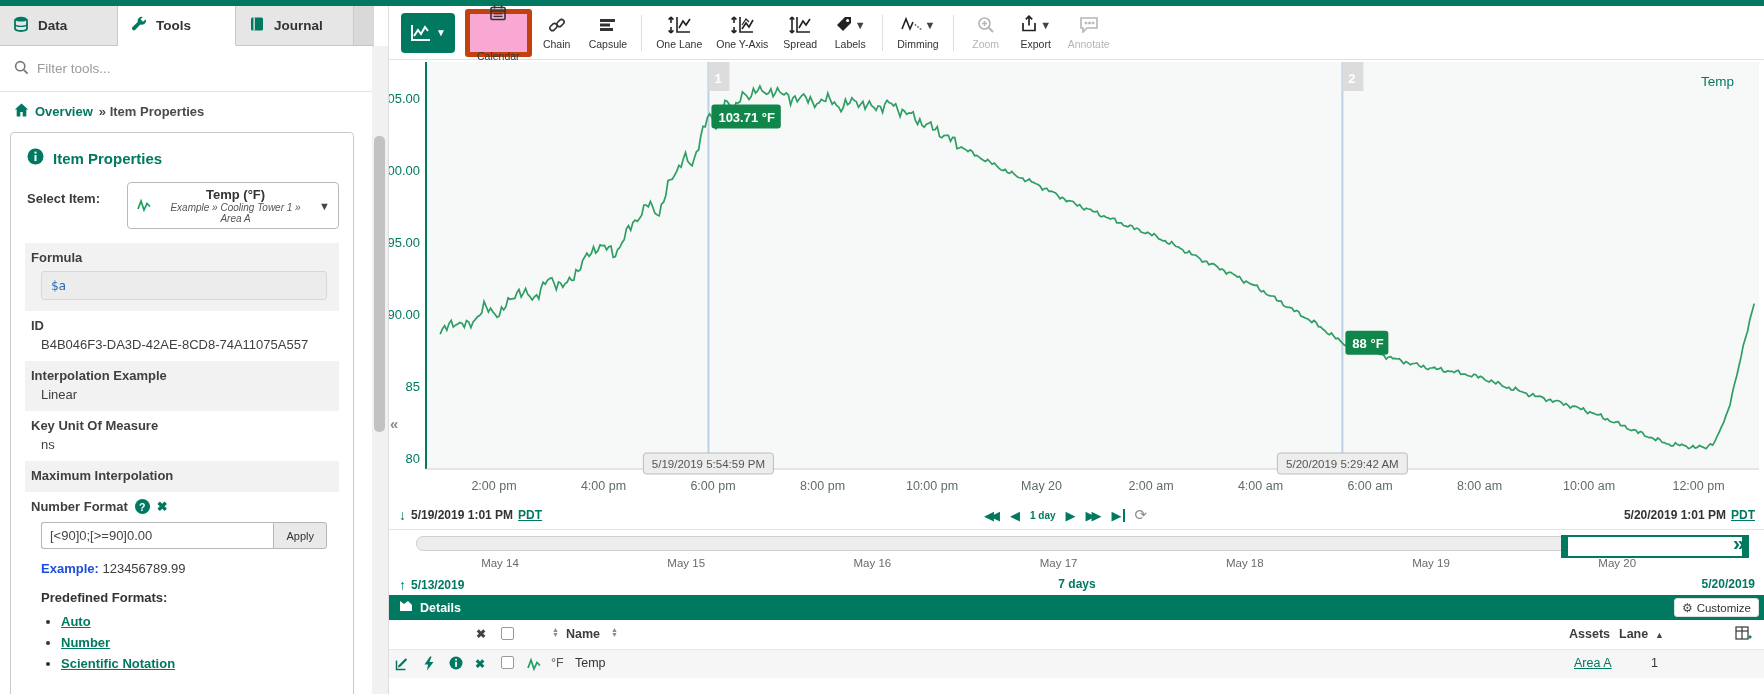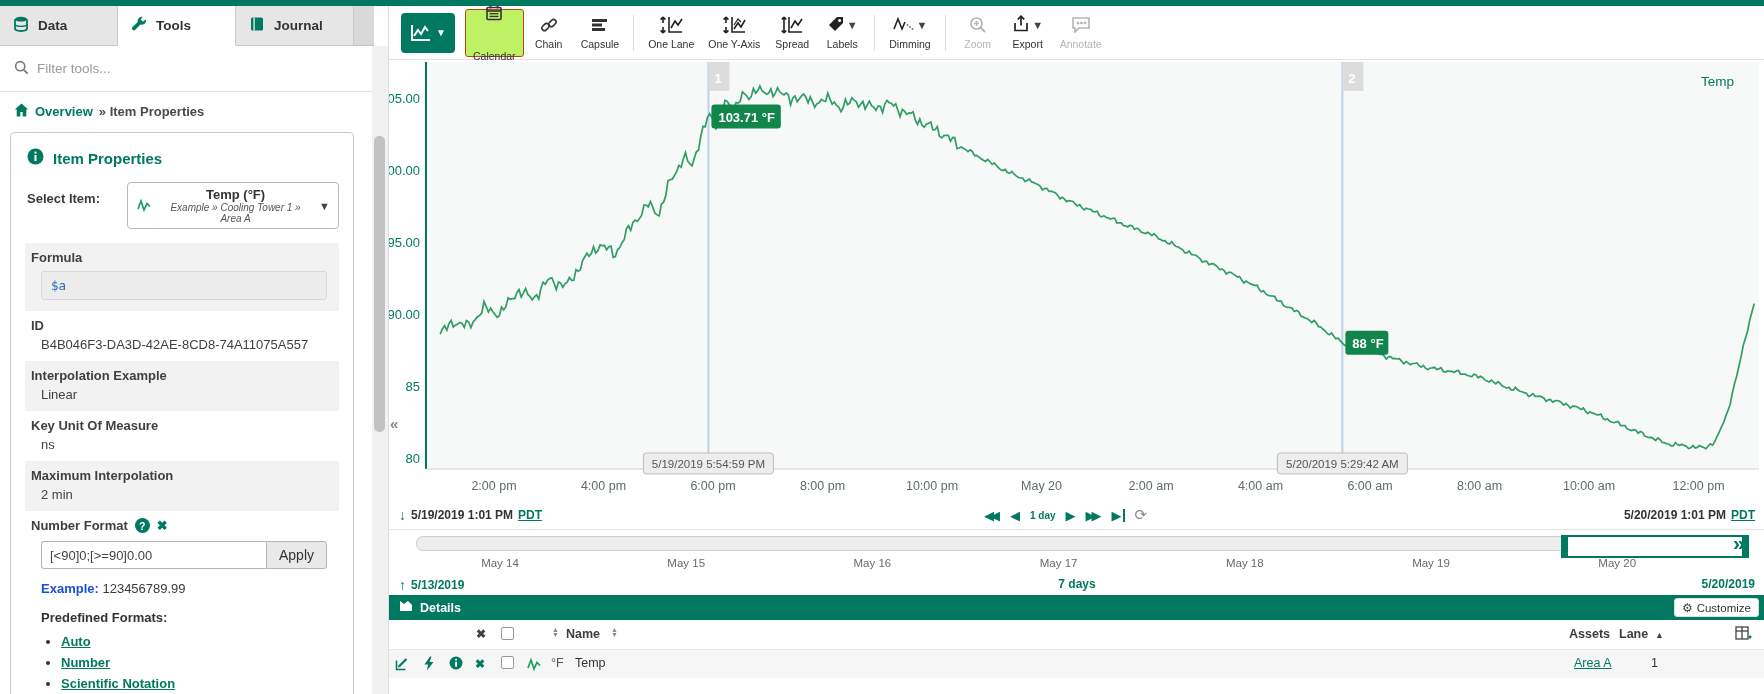--- a/index.html
+++ b/index.html
@@ -28,21 +28,21 @@
   .item-select .pth { font-style:italic; font-size:10px; color:#555; }
   .caret { color:#444; font-size:11px; }
   .prop { padding:7px 8px 9px 6px; }
   .prop.striped { background:#f2f2f2; }
   .prop .plabel { font-weight:bold; font-size:13px; color:#3f3f3f; display:flex; align-items:center; gap:7px;text-align:right; }
   .prop .pvalue { padding:4px 0 0 10px; font-size:13px; color:#3f3f3f; }
   .formula-box { margin:6px 4px 2px 10px; background:#ececec; border:1px solid #d8d8d8; border-radius:3px; padding:6px 9px; }
   .formula-box span { font-family:"DejaVu Sans Mono","Liberation Mono",monospace; font-size:12.5px; color:#2b6cb8; }
   .nf-row { display:flex; margin:8px 4px 0 10px; }
   .nf-row input { flex:1; border:1px solid #b5b5b5; border-right:none; border-radius:3px 0 0 3px; padding:5px 8px; font-size:13px; color:#444; font-family:inherit; outline:none; }
-  .nf-row button { border:1px solid #b5b5b5; background:#e9e9e9; border-radius:0 3px 3px 0; padding:5px 12px; font-size:14px; color:#333; cursor:pointer; font-family:inherit; }
+  .nf-row button { border:1px solid #b5b5b5; background:#e9e9e9; border-radius:0 3px 3px 0; padding:5px 12px; font-size:11px; color:#333; cursor:pointer; font-family:inherit; }
   .example-line { padding:12px 0 0 10px; font-size:13px; }
   .example-line b { color:#1d4ed8; }
   .pre-label { padding:14px 0 4px 10px; font-weight:bold; color:#333; }
   .pre-list { margin:2px 0 0 30px; }
   .pre-list li { padding:3px 0; color:#333; }
   .pre-list a { color:#007960; font-weight:bold; text-decoration:underline; cursor:pointer; }
   .icon-q { display:inline-flex; width:15px; height:15px; border-radius:50%; background:#007960; color:#fff; font-size:10.5px; font-weight:bold; align-items:center; justify-content:center; }
   .icon-x { color:#007960; font-weight:bold; font-size:13px; }
 
   .sb-track { position:absolute; left:372px; top:46px; width:16px; height:648px; background:#f1f1f1; }
@@ -50,21 +50,21 @@
 
   
   .main { position:absolute; left:388px; top:6px; width:1376px; height:688px; background:#fff; border-left:1px solid #ddd; }
   .collapse-handle { position:absolute; left:1px; top:407px; width:15px; height:22px; color:#8a8a8a; font-size:15px; font-weight:bold; line-height:22px; cursor:pointer; z-index:5; }
 
   .toolbar { position:absolute; left:0; top:0; width:1376px; height:54px; border-bottom:1px solid #e2e2e2; display:flex; align-items:center; padding-left:12px; }
   .trend-btn { width:54px; height:40px; background:#007960; border-radius:4px; display:flex; align-items:center; justify-content:center; gap:4px; margin-right:10px; cursor:pointer; }
   .trend-btn .caret { color:#fff; font-size:10px; }
   .tool { display:flex; flex-direction:column; align-items:center; justify-content:center; height:48px; min-width:50px; padding:0 7px; gap:4px; font-size:10.5px; color:#333; cursor:pointer; border-radius:3px; }
   .tool .ticon { height:19px; display:flex; align-items:center; gap:2px; }
-  .tool.active { background:#bef264; border:1px solid #c2410c;gap:28px; }
+  .tool.active { background:#f9a8d4; border:5px solid #c2410c;gap:28px; }
   .tool.disabled { color:#b5b5b5; }
   .tool.disabled svg * { stroke:#b5b5b5 !important; fill-opacity:1; }
   .tsep { width:1px; height:36px; background:#ddd; margin:0 7px; }
 
   .chart-wrap { position:absolute; left:0; top:54px; width:1376px; height:440px; }
   svg text { font-family:"Liberation Sans",sans-serif; }
 
   .travel-row { position:absolute; left:0; top:497px; width:1376px; height:24px; display:flex; align-items:center; padding:0 10px; font-size:12px; }
   .travel-left, .travel-right { display:flex; align-items:center; gap:5px; font-weight:bold; color:#333; }
   .travel-right { margin-left:auto;text-align:right; }
@@ -204,21 +204,20 @@
       <div class="pvalue">Linear</div>
     </div>
 
     <div class="prop">
       <div class="plabel">Key Unit Of Measure</div>
       <div class="pvalue">ns</div>
     </div>
 
     <div class="prop striped">
       <div class="plabel">Maximum Interpolation</div>
-      <div class="pvalue">2 min</div>
     </div>
 
     <div class="prop">
       <div class="plabel">
         <span>Number Format</span>
         <span class="icon-q">?</span>
         <span class="icon-x">✖</span>
       </div>
       <div class="nf-row">
         <input type="text" value="[&lt;90]0;[&gt;=90]0.00" style="">

